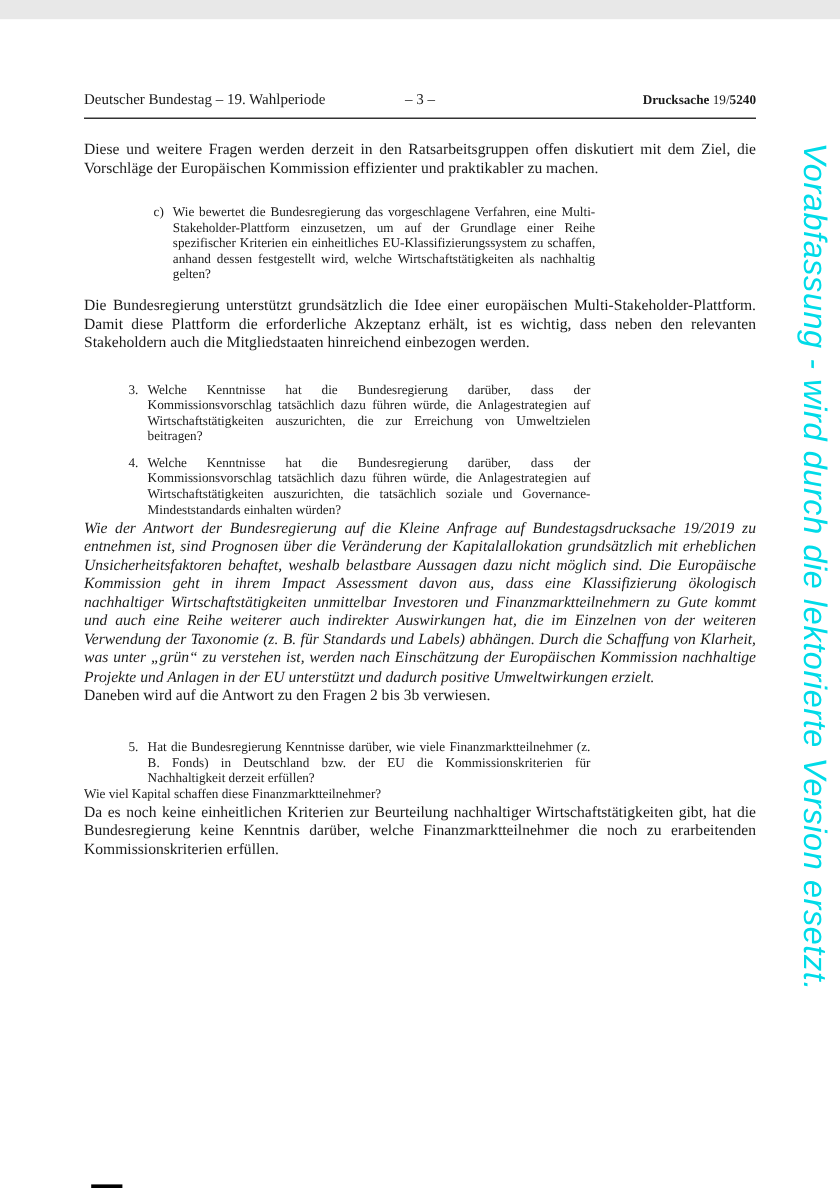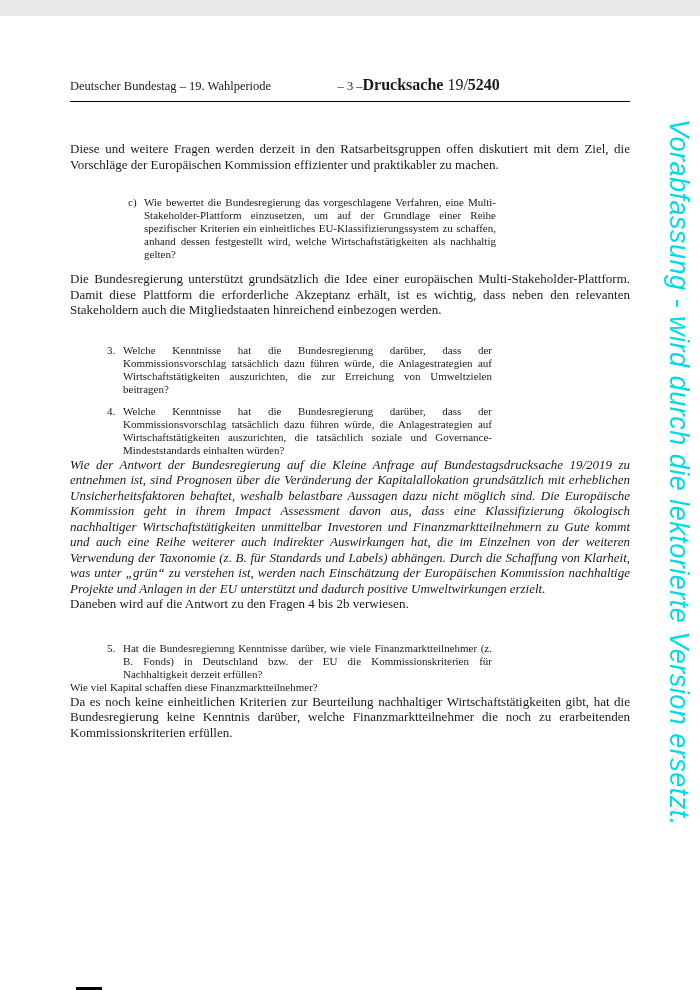--- a/index.html
+++ b/index.html
@@ -20,27 +20,27 @@
     top: 60px;
     width: 560px;
     display: flex;
     align-items: baseline;
     border-bottom: 1.5px solid #000;
     padding-bottom: 7px;
     font-size: 12.5px;
   }
   .doc-header .h-left  { flex: 1; text-align: left; }
   .doc-header .h-center{ text-align: center; }
-  .doc-header .h-right { flex: 1; text-align: left; font-size: 16px; }
+  .doc-header .h-right { flex: 1; text-align: right; font-size: 11px; }
   .h-right .bold { font-weight: bold; }
   
   .content {
     position: absolute;
     left: 70px;
-    top: 125px;
+    top: 100px;
     width: 560px;
     font-size: 13px;
     line-height: 15.5px;
     text-align: justify;
   }
   .content p { margin: 0; }
   .para { margin-top: 10px; }
   .para-first { margin-top: 0; }
   
   .qblock {
@@ -123,21 +123,21 @@
     </div>
 
     <div class="qblock q-num q-4">
       <span class="q-label">4.</span>
       <span class="q-text">Welche Kenntnisse hat die Bundesregierung darüber, dass der Kommissionsvorschlag tatsächlich dazu führen würde, die Anlagestrategien auf Wirtschaftstätigkeiten auszurichten, die tatsächlich soziale und Governance-Mindeststandards einhalten würden?</span>
     </div>
 
 
     <p class="para ans-34b">Wie der Antwort der Bundesregierung auf die Kleine Anfrage auf Bundestagsdrucksache 19/2019 zu entnehmen ist, sind Prognosen über die Veränderung der Kapitalallokation grundsätzlich mit erheblichen Unsicherheitsfaktoren behaftet, weshalb belastbare Aussagen dazu nicht möglich sind. Die Europäische Kommission geht in ihrem Impact Assessment davon aus, dass eine Klassifizierung ökologisch nachhaltiger Wirtschaftstätigkeiten unmittelbar Investoren und Finanzmarktteilnehmern zu Gute kommt und auch eine Reihe weiterer auch indirekter Auswirkungen hat, die im Einzelnen von der weiteren Verwendung der Taxonomie (z. B. für Standards und Labels) abhängen. Durch die Schaffung von Klarheit, was unter „grün“ zu verstehen ist, werden nach Einschätzung der Europäischen Kommission nachhaltige Projekte und Anlagen in der EU unterstützt und dadurch positive Umweltwirkungen erzielt.</p>
 
-    <p class="para ans-ref">Daneben wird auf die Antwort zu den Fragen 4 bis 2b verwiesen.</p>
+    <p class="para ans-ref">Daneben wird auf die Antwort zu den Fragen 2 bis 3b verwiesen.</p>
 
     <div class="qblock q-num q-5">
       <span class="q-label">5.</span>
       <span class="q-text">Hat die Bundesregierung Kenntnisse darüber, wie viele Finanzmarktteilnehmer (z. B. Fonds) in Deutschland bzw. der EU die Kommissionskriterien für Nachhaltigkeit derzeit erfüllen?</span>
     </div>
 
     <p class="q5-line2">Wie viel Kapital schaffen diese Finanzmarktteilnehmer?</p>
 
     <p class="para ans-5">Da es noch keine einheitlichen Kriterien zur Beurteilung nachhaltiger Wirtschaftstätigkeiten gibt, hat die Bundesregierung keine Kenntnis darüber, welche Finanzmarktteilnehmer die noch zu erarbeitenden Kommissionskriterien erfüllen.</p>
 

